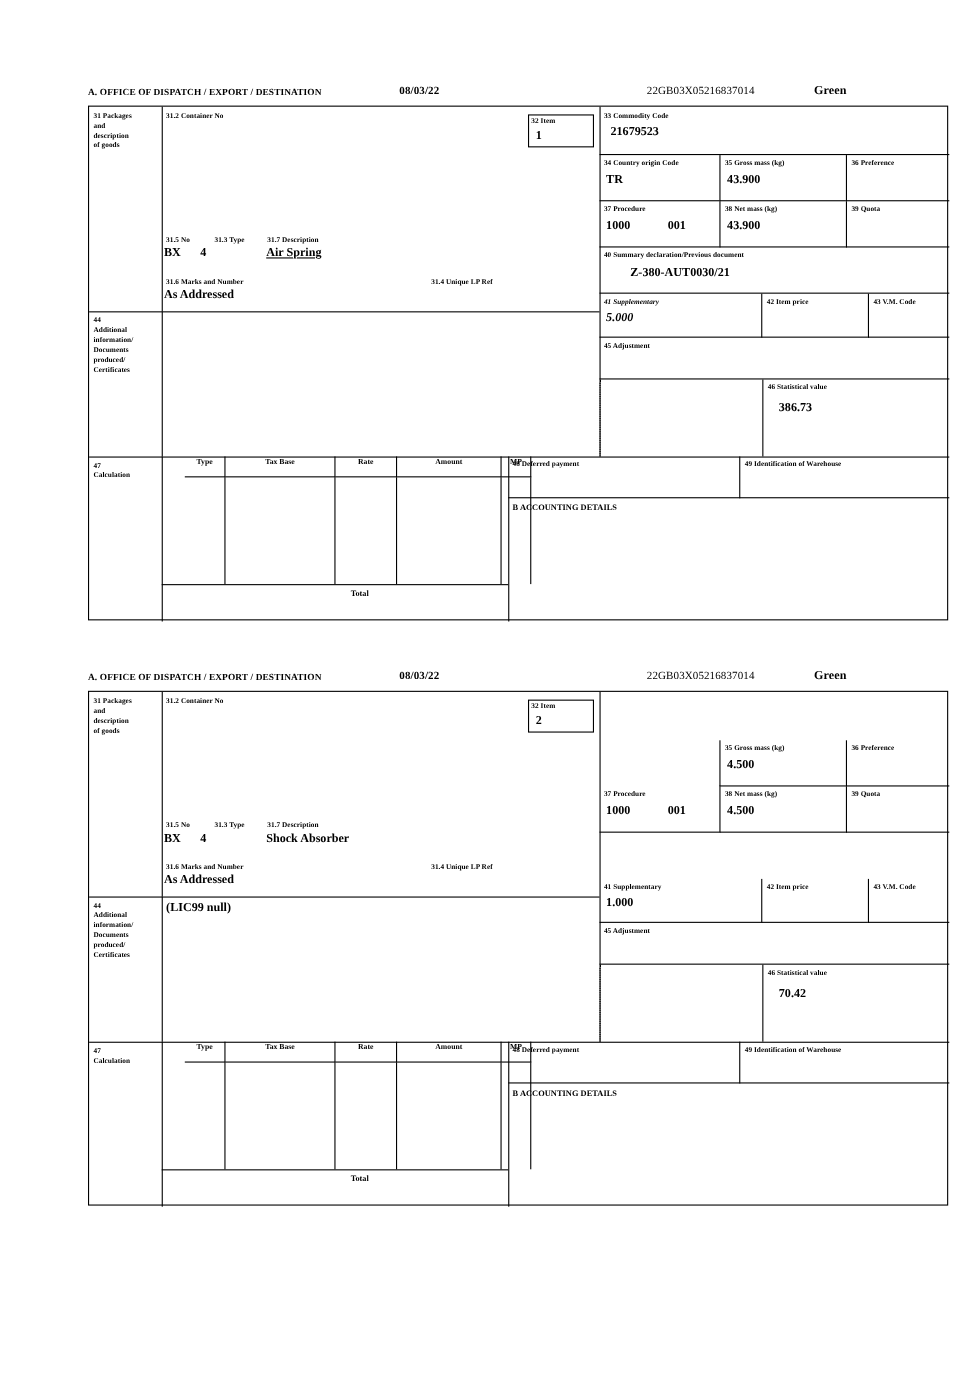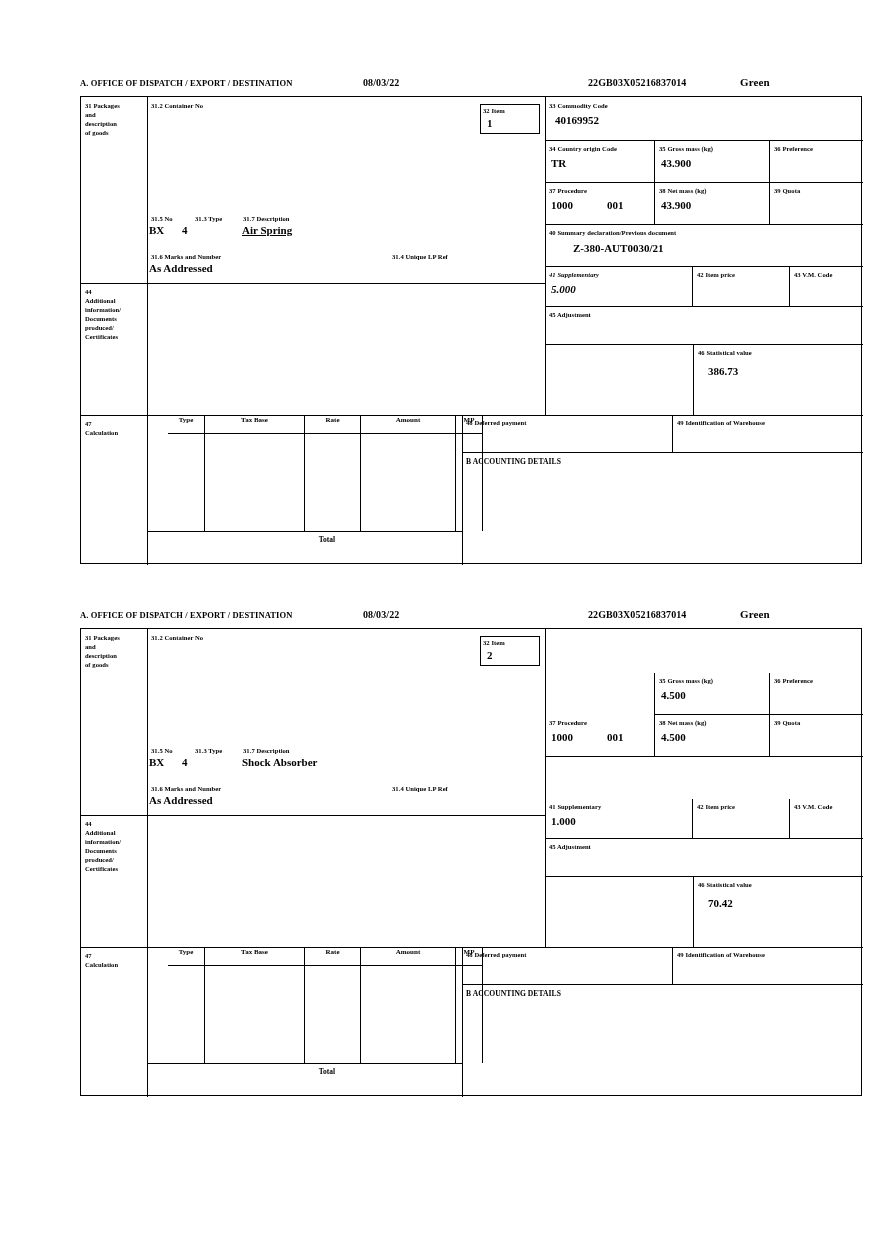--- a/index.html
+++ b/index.html
@@ -38,21 +38,21 @@
   .hdr .office {
     position: absolute; left: 0; top: 0;
     font-size: 8.5px; font-weight: bold;
   }
   .hdr .date {
     position: absolute; left: 283px; top: -1px;
     font-size: 10px; font-weight: bold;
   }
   .hdr .mrn {
     position: absolute; left: 508px; top: -1px;
-    font-size: 10px; font-weight: bold;
+    font-size: 10px; font-weight: normal;
   }
   .hdr .lane {
     position: absolute; left: 660px; top: -2px;
     font-size: 11px; font-weight: bold;
   }
 
   
   .box {
     position: relative;
     border: 1.3px solid #000;
@@ -144,21 +144,21 @@
 
       <div class="c itembox" style="left:399px;top:7px;width:60px;height:30px;">
         <div class="lbl" style="position:absolute;left:2px;top:1px;">32 Item</div>
         <div class="val" style="position:absolute;left:6px;top:12px;">1</div>
       </div>
 
       <div class="c" style="left:464px;top:0;width:0;height:318px;border-left:1.1px solid #000;"></div>
 
       <div class="c bb" style="left:464px;top:0;width:318px;height:44px;">
         <div class="lbl" style="position:absolute;left:4px;top:4px;">33 Commodity Code</div>
-        <div class="val" style="position:absolute;left:10px;top:17px;">40169952</div>
+        <div class="val" style="position:absolute;left:10px;top:17px;">21679523</div>
       </div>
 
       <div class="c bb" style="left:464px;top:44px;width:109px;height:42px;">
         <div class="lbl" style="position:absolute;left:4px;top:3px;">34 Country origin Code</div>
         <div class="val" style="position:absolute;left:6px;top:16px;">TR</div>
       </div>
       <div class="c bb bl" style="left:573px;top:44px;width:115px;height:42px;">
         <div class="lbl" style="position:absolute;left:4px;top:3px;">35 Gross mass (kg)</div>
         <div class="val" style="position:absolute;left:6px;top:16px;">43.900</div>
       </div>
@@ -378,20 +378,21 @@
 
       <div class="c lbl" style="left:0;top:186px;width:66px;height:132px;padding:4px 0 0 4px;">
         <div>44</div>
         <div>Additional</div>
         <div>information/</div>
         <div>Documents</div>
         <div>produced/</div>
         <div>Certificates</div>
       </div>
       <div class="c" style="left:66px;top:186px;width:0;height:132px;border-left:1.1px solid #000;"></div>
+      <div class="c val" style="left:70px;top:190px;width:390px;height:120px;">(LIC99 null)</div>
 
       <div class="c" style="left:0;top:318px;width:782px;height:0;border-top:1.1px solid #000;"></div>
 
       <div class="c lbl" style="left:0;top:318px;width:66px;height:150px;padding:4px 0 0 4px;">
         <div>47</div>
         <div>Calculation</div>
       </div>
       <div class="c" style="left:66px;top:318px;width:0;height:150px;border-left:1.1px solid #000;"></div>
 
       <div class="c" style="left:66px;top:318px;width:315px;height:150px;">

